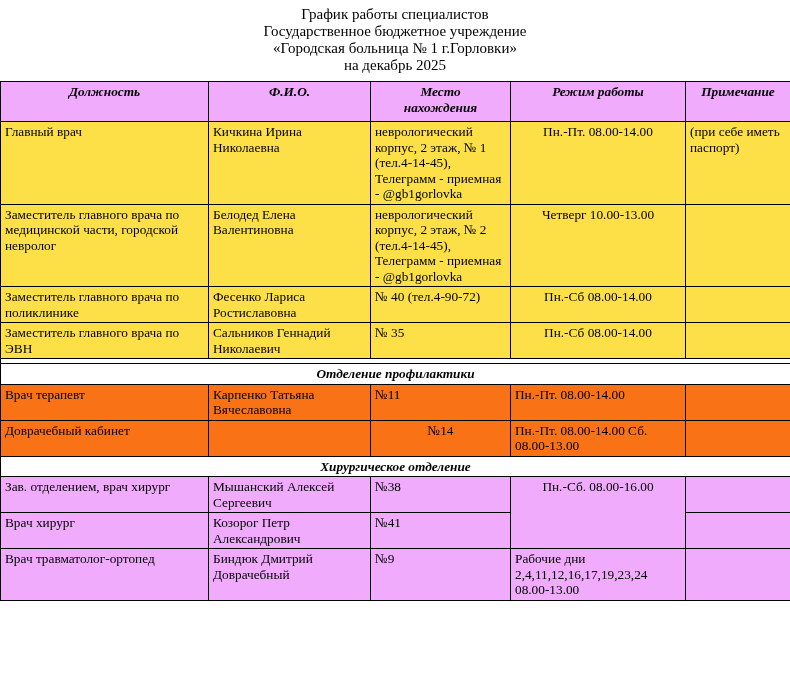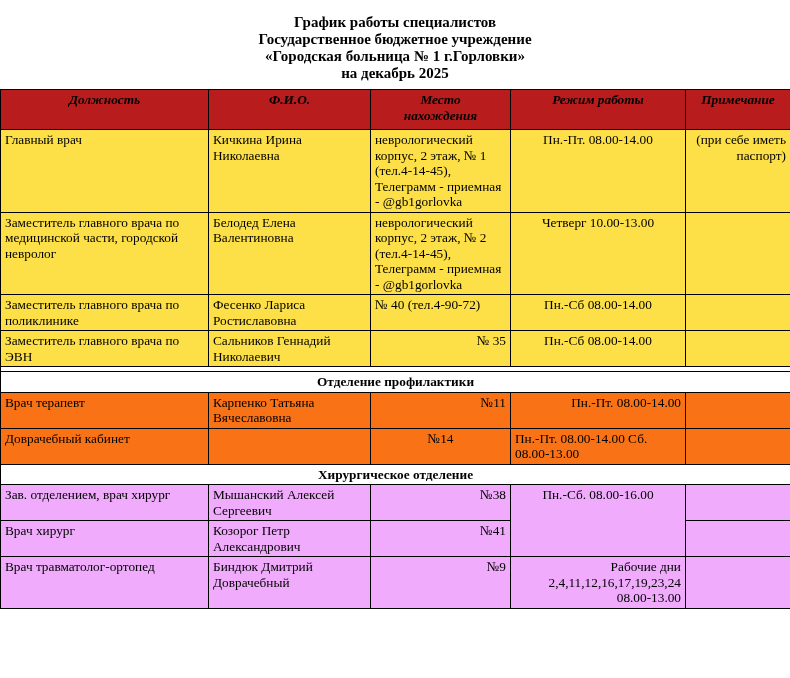--- a/index.html
+++ b/index.html
@@ -15,24 +15,24 @@
     overflow: hidden;
   }
   .page {
     width: 790px;
     height: 678px;
     position: relative;
     box-sizing: border-box;
   }
   .title-block {
     text-align: center;
-    font-weight: bold;
+    font-weight: normal;
     font-size: 15px;
     line-height: 17px;
-    padding-top: 14px;
+    padding-top: 6px;
   }
   .title-block div {
     white-space: nowrap;
   }
   table.schedule {
     border-collapse: collapse;
     width: 790px;
     table-layout: fixed;
     margin-top: 7px;
   }
@@ -49,35 +49,36 @@
   col.c3 { width: 140px; }
   col.c4 { width: 175px; }
   col.c5 { width: 105px; }
 
   thead th {
     text-align: center;
     font-style: italic;
     font-weight: bold;
     font-size: 13.6px;
     vertical-align: middle;
-    background: #b91c1c;
+    background: #f0abfc;
     height: 40px;
   }
   .row-yellow td { background: #fde047; }
   .row-green td { background: #f97316; }
   .row-peach td { background: #f0abfc; }
 
   .sect {
     text-align: center;
     font-weight: bold;
     font-size: 13.6px;
     background: #ffffff;
     padding: 2px 4px;
+    font-style: italic;
   }
-  .center { text-align: right; font-family: Liberation Serif, serif; }
+  .center { text-align: left; font-family: Liberation Serif, serif; }
   .mid { vertical-align: middle; }
   .midc { vertical-align: middle; text-align: center; }
   .spacer td {
     border: none;
     height: 4px;
     padding: 0;
     background: #ffffff;
   }
 </style>
 </head>

